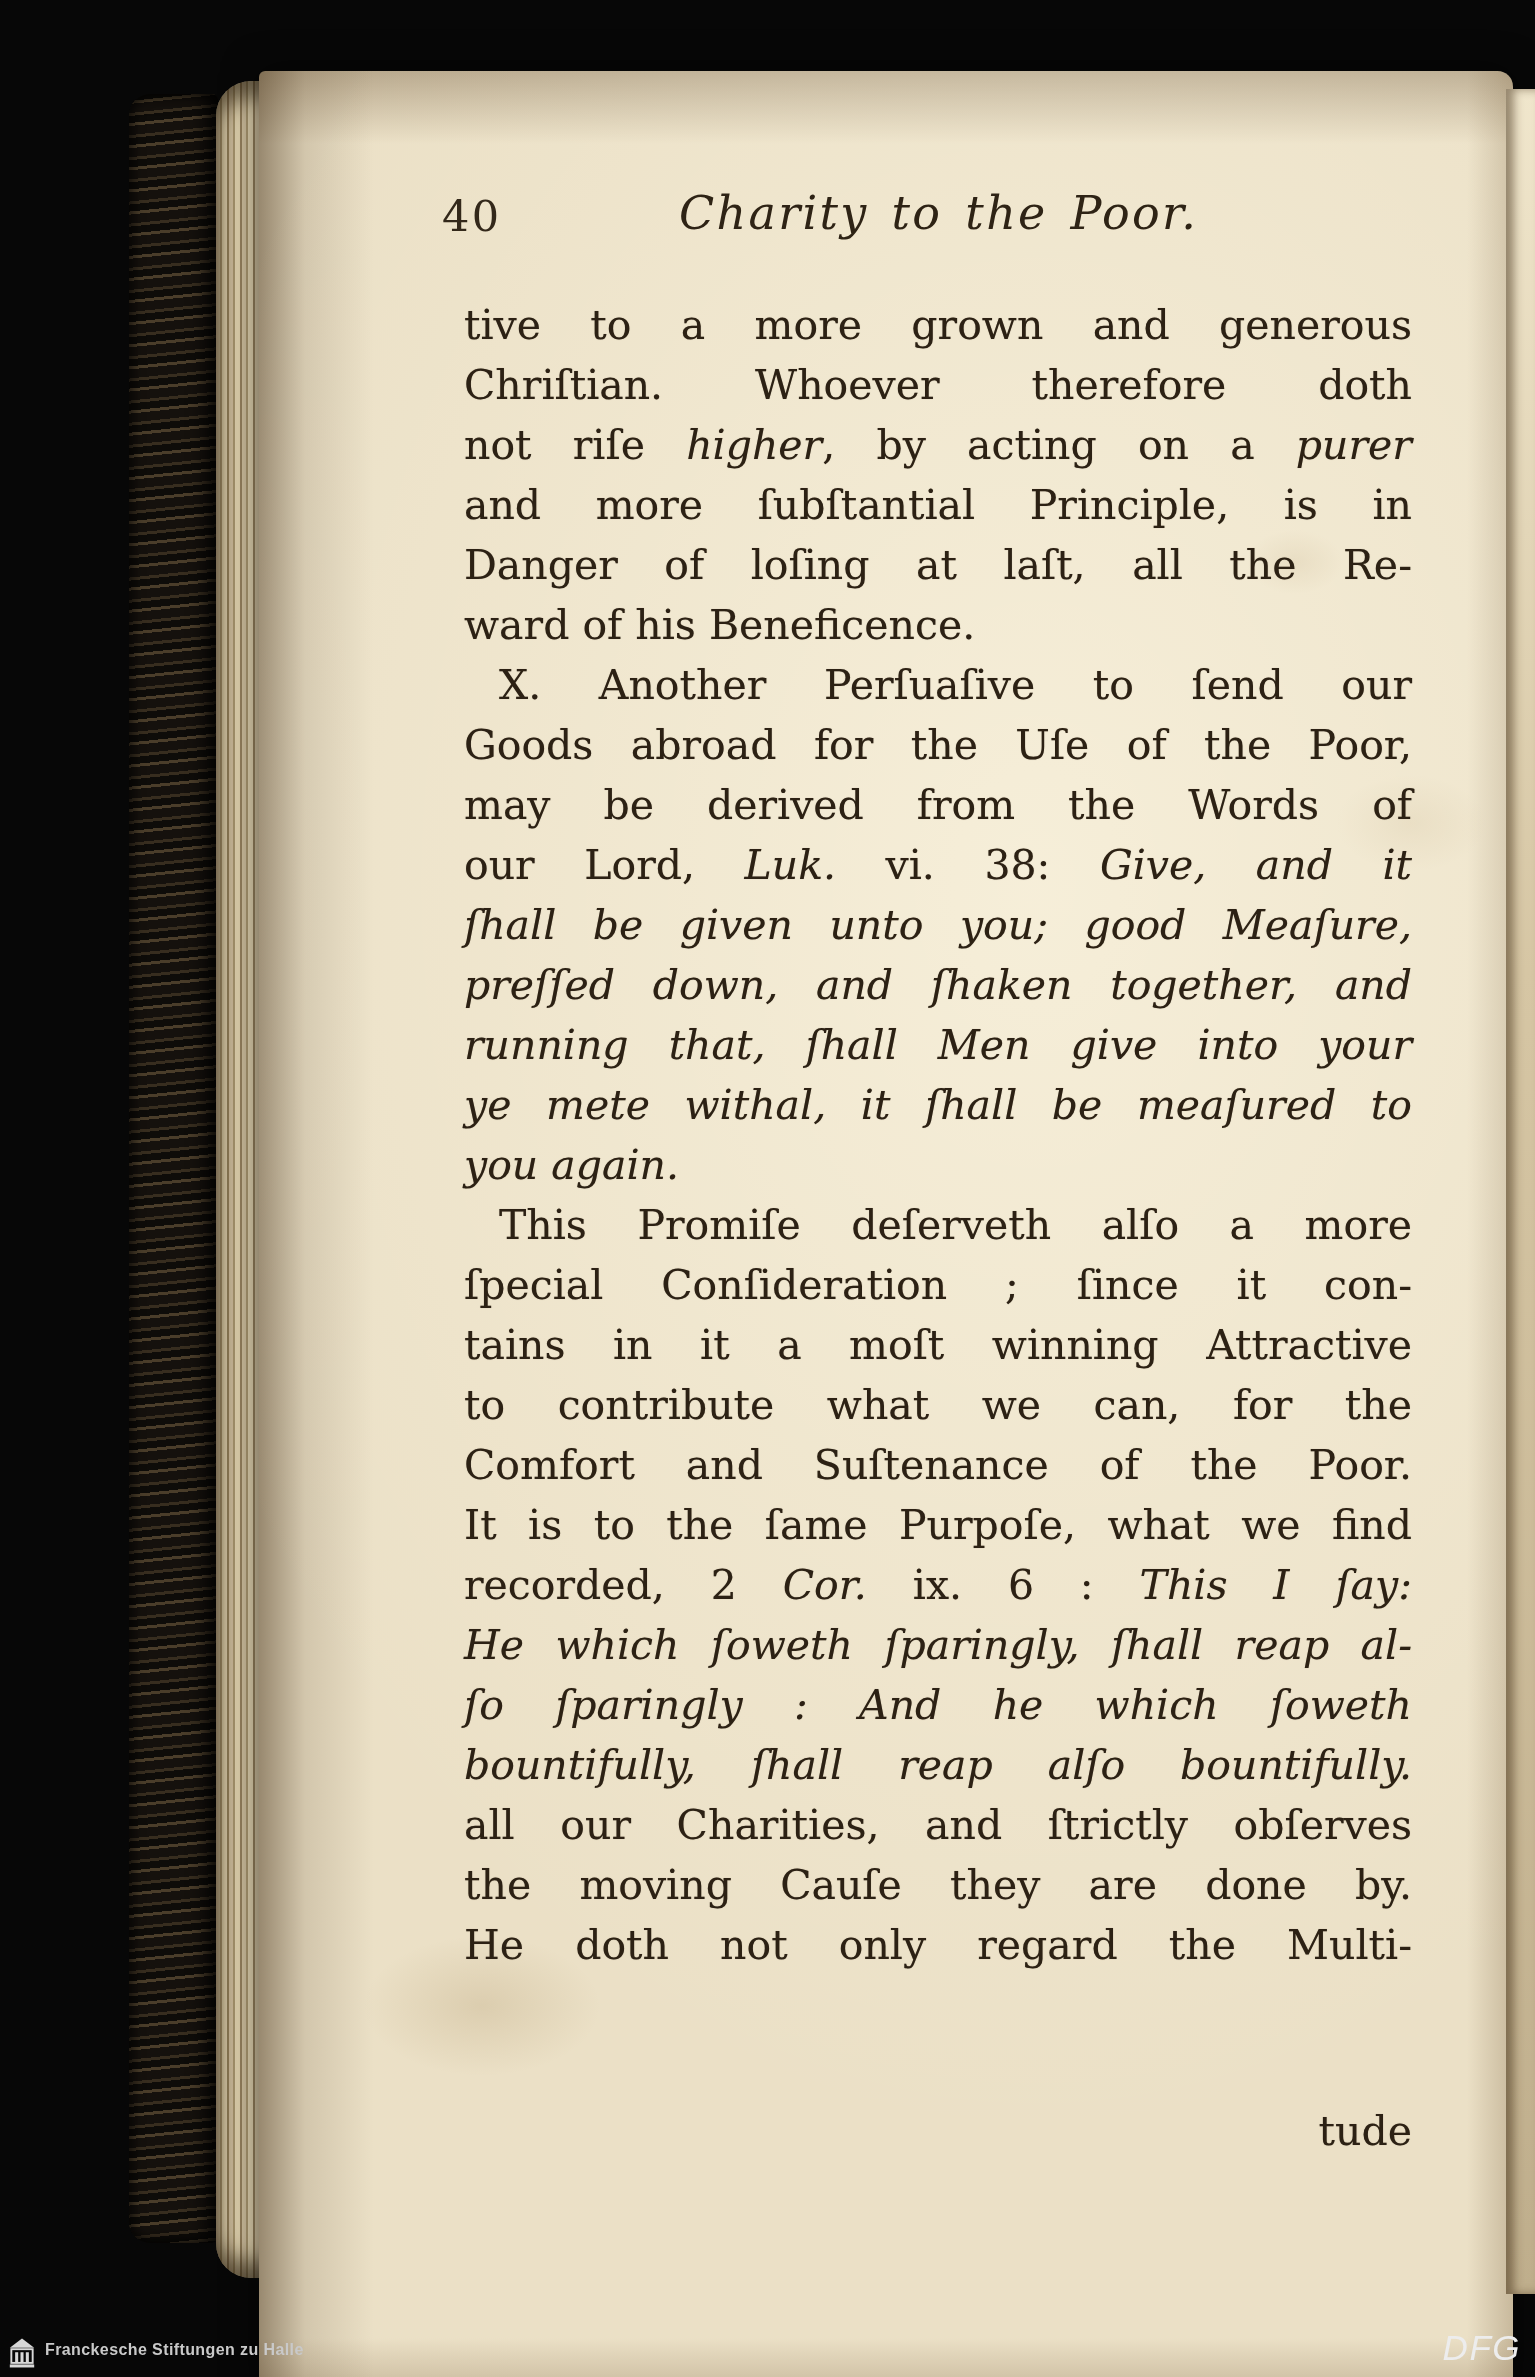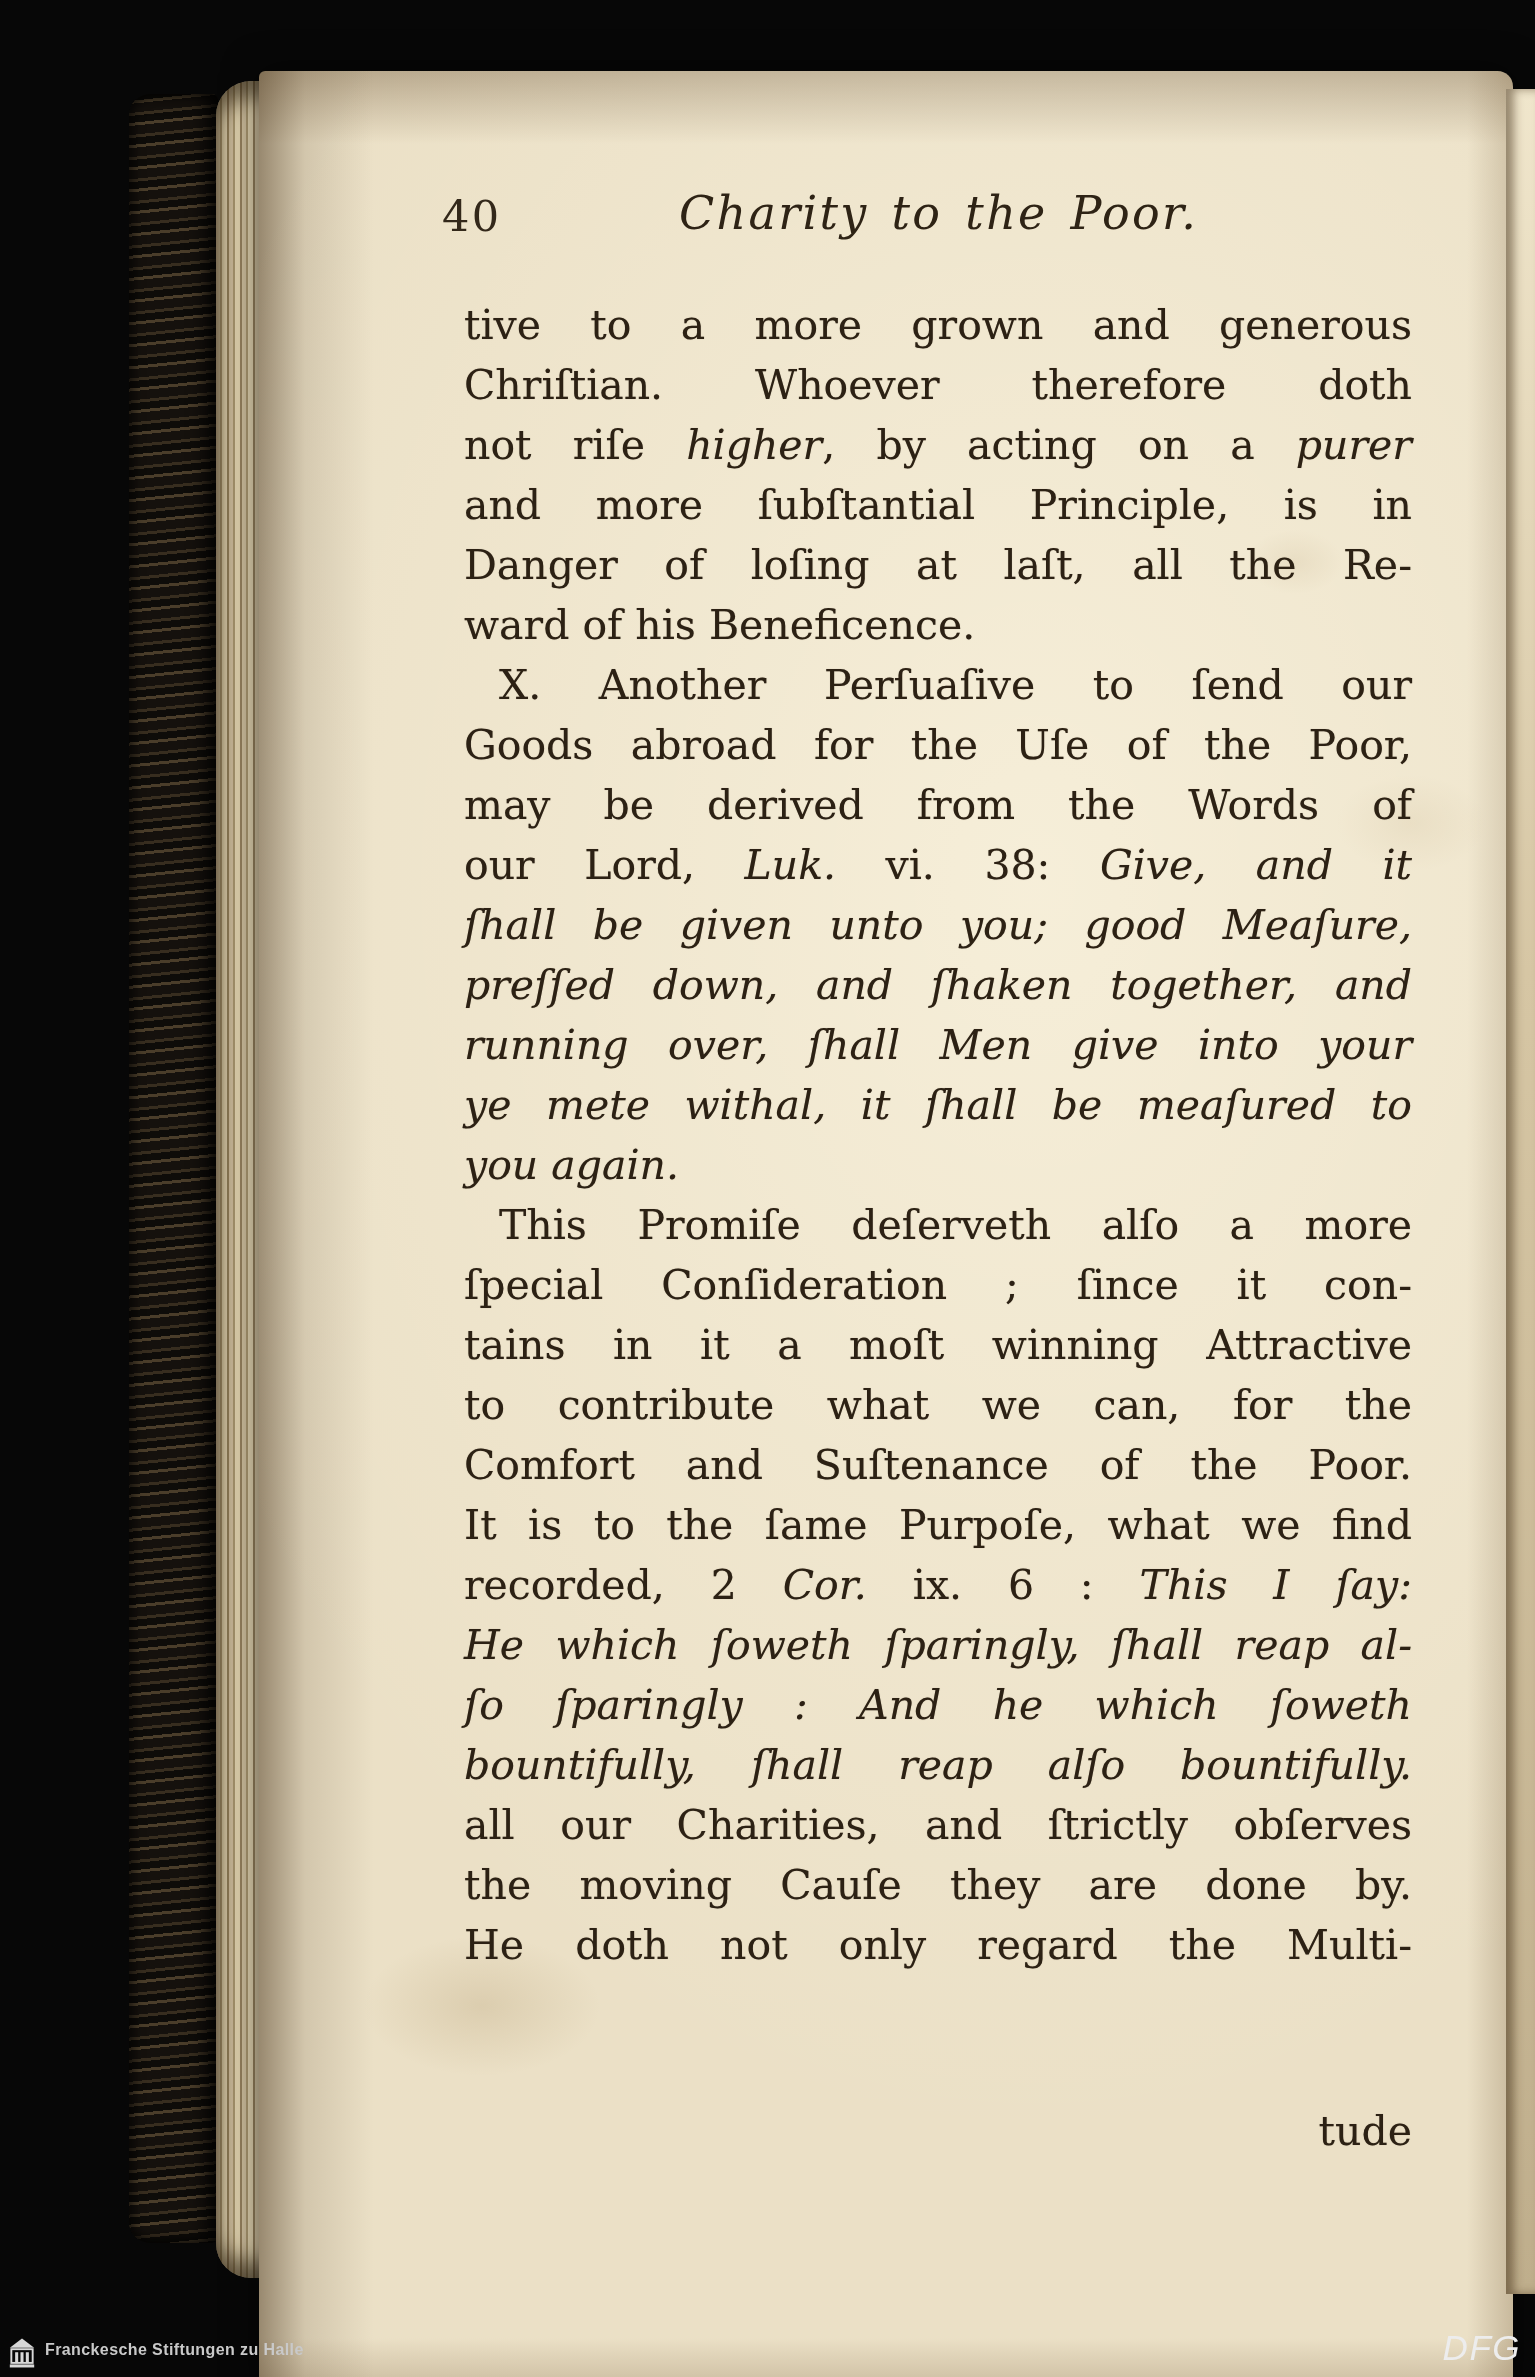--- a/index.html
+++ b/index.html
@@ -105,21 +105,21 @@
       <div class="line just"><span>not riſe </span><span class="it">higher</span><span>, by acting on a </span><span class="it">purer</span></div>
       <div class="line just"><span>and more ſubſtantial Principle, is in</span></div>
       <div class="line just"><span>Danger of loſing at laſt, all the Re-</span></div>
       <div class="line"><span>ward of his Beneficence.</span></div>
       <div class="line just ind"><span>X. Another Perſuaſive to ſend our</span></div>
       <div class="line just"><span>Goods abroad for the Uſe of the Poor,</span></div>
       <div class="line just"><span>may be derived from the Words of</span></div>
       <div class="line just"><span>our Lord, </span><span class="it">Luk.</span><span> vi. 38: </span><span class="it">Give, and it</span></div>
       <div class="line just"><span class="it">ſhall be given unto you; good Meaſure,</span></div>
       <div class="line just"><span class="it">preſſed down, and ſhaken together, and</span></div>
-      <div class="line just"><span class="it">running over, ſhall Men give into your</span></div>
+      <div class="line just"><span class="it">running that, ſhall Men give into your</span></div>
       <div class="line just"><span class="it">ye mete withal, it ſhall be meaſured to</span></div>
       <div class="line"><span class="it">you again.</span></div>
       <div class="line just ind"><span>This Promiſe deſerveth alſo a more</span></div>
       <div class="line just"><span>ſpecial Conſideration ; ſince it con-</span></div>
       <div class="line just"><span>tains in it a moſt winning Attractive</span></div>
       <div class="line just"><span>to contribute what we can, for the</span></div>
       <div class="line just"><span>Comfort and Suſtenance of the Poor.</span></div>
       <div class="line just"><span>It is to the ſame Purpoſe, what we find</span></div>
       <div class="line just"><span>recorded, 2 </span><span class="it">Cor.</span><span> ix. 6 : </span><span class="it">This I ſay:</span></div>
       <div class="line just"><span class="it">He which ſoweth ſparingly, ſhall reap al-</span></div>

